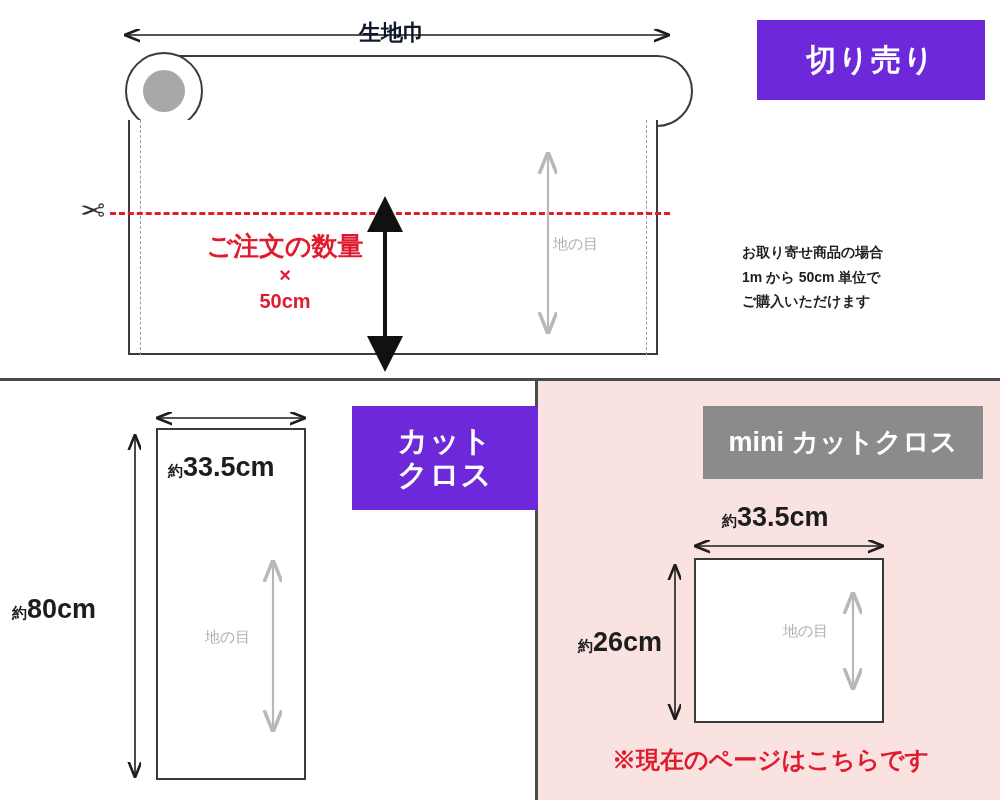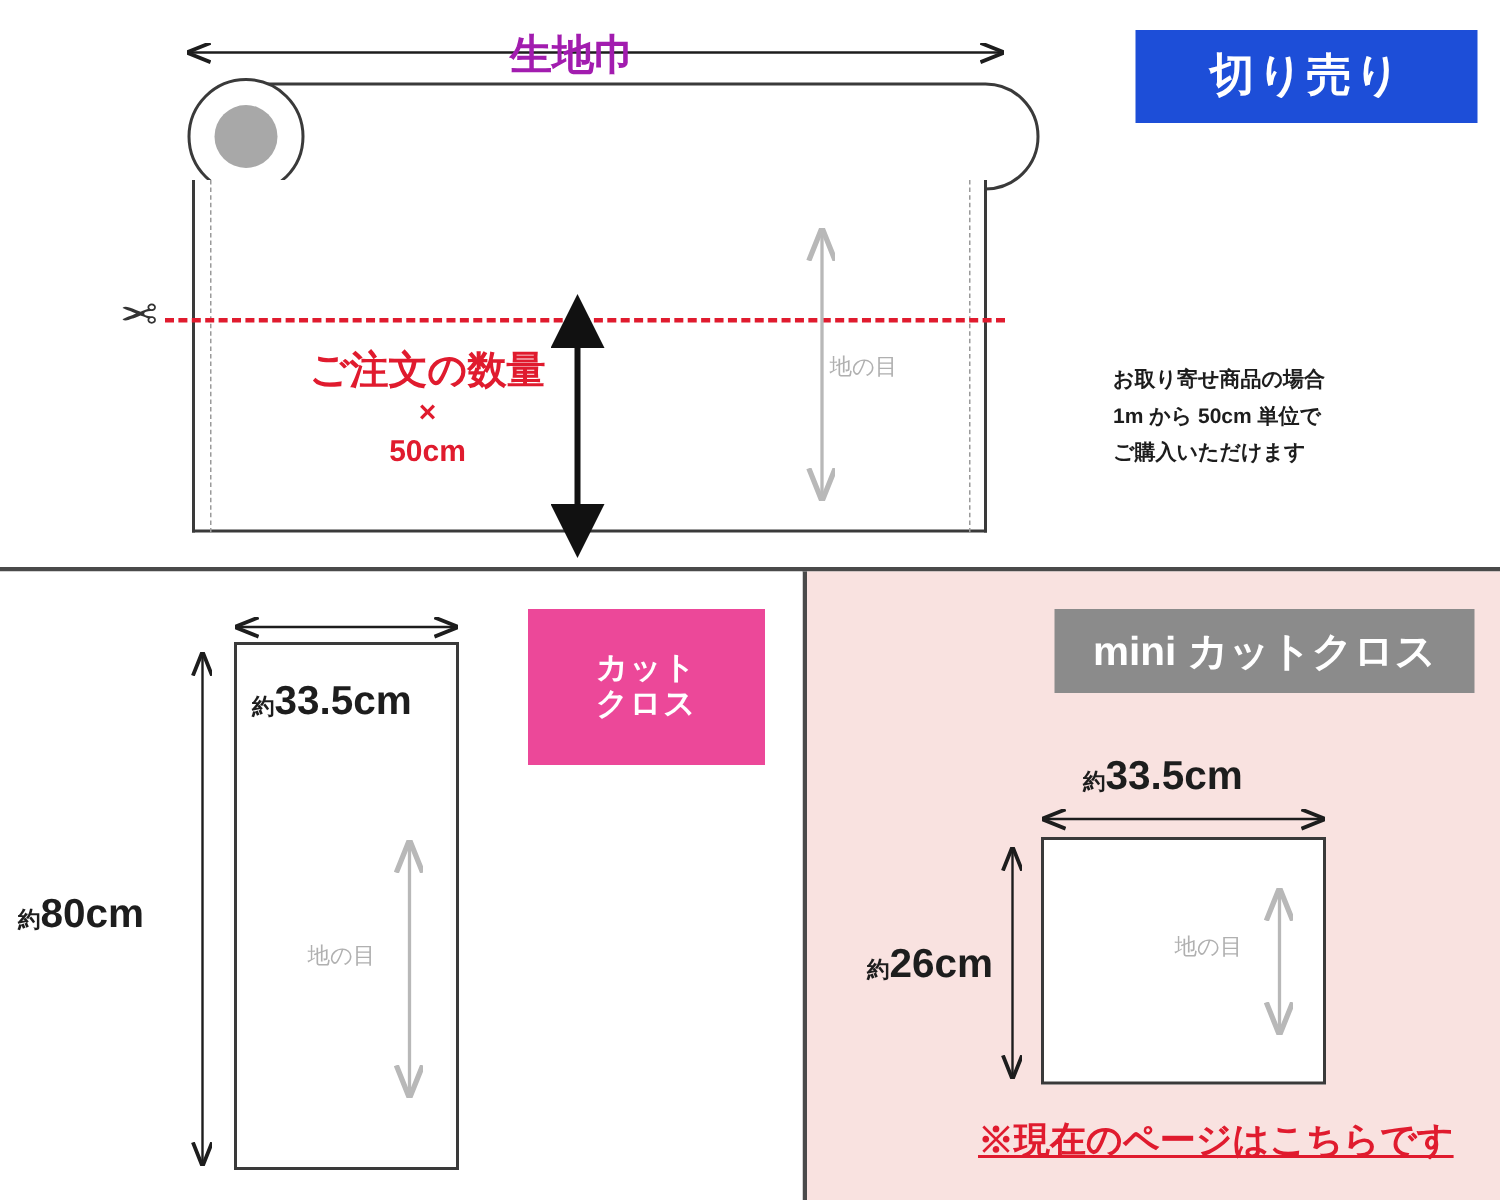--- a/index.html
+++ b/index.html
@@ -100,24 +100,24 @@
     left: 80px; top: 196px;
     font-size: 30px;
     color: #333;
     line-height: 1;
     transform: scaleX(-1);
   }
 
   
   .top-width-label {
     position: absolute;
-    left: 340px; top: 18px;
-    font-size: 28px;
-    font-weight: bold;
-    color: #a21caf;
+    left: 359px; top: 18px;
+    font-size: 22px;
+    font-weight: bold;
+    color: #0f172a;
   }
   .order-text {
     position: absolute;
     left: 175px; top: 230px;
     width: 220px;
     text-align: center;
     color: #e01b2e;
     font-weight: bold;
     line-height: 1.28;
   }
@@ -137,35 +137,35 @@
     display: flex;
     align-items: center;
     justify-content: center;
     color: #ffffff;
     font-weight: bold;
     text-align: center;
     line-height: 1.12;
   }
   #badge-kiriuri {
     left: 757px; top: 20px;
-    width: 228px; height: 62px;
-    background: #1d4ed8;
+    width: 228px; height: 80px;
+    background: #6d28d9;
     font-size: 30px;
     letter-spacing: 2px;
   }
   #badge-cutcloth {
     left: 352px; top: 406px;
-    width: 158px; height: 104px;
-    background: #ec4899;
-    font-size: 21px;
+    width: 186px; height: 104px;
+    background: #6d28d9;
+    font-size: 30px;
     letter-spacing: 1px;
   }
   #badge-mini {
     left: 703px; top: 406px;
-    width: 280px; height: 56px;
+    width: 280px; height: 73px;
     background: #8b8b8b;
     font-size: 27px;
   }
 
   .note-block {
     position: absolute;
     left: 742px; top: 240px;
     font-size: 14px;
     font-weight: bold;
     color: #1d1d1d;
@@ -206,26 +206,25 @@
   .mini-rect {
     position: absolute;
     left: 694px; top: 558px;
     width: 190px; height: 165px;
     border: 2px solid #3a3a3a;
     box-sizing: border-box;
     background: #ffffff;
   }
   .current-page {
     position: absolute;
-    left: 652px; top: 744px;
+    left: 612px; top: 744px;
     font-size: 24px;
     font-weight: bold;
     color: #e01b2e;
     white-space: nowrap;
-    text-decoration: underline;
   }
 
   svg { display: block; overflow: visible; }
 </style>
 </head>
 <body>
 
 <div id="page">
 
   <div id="top-section">

